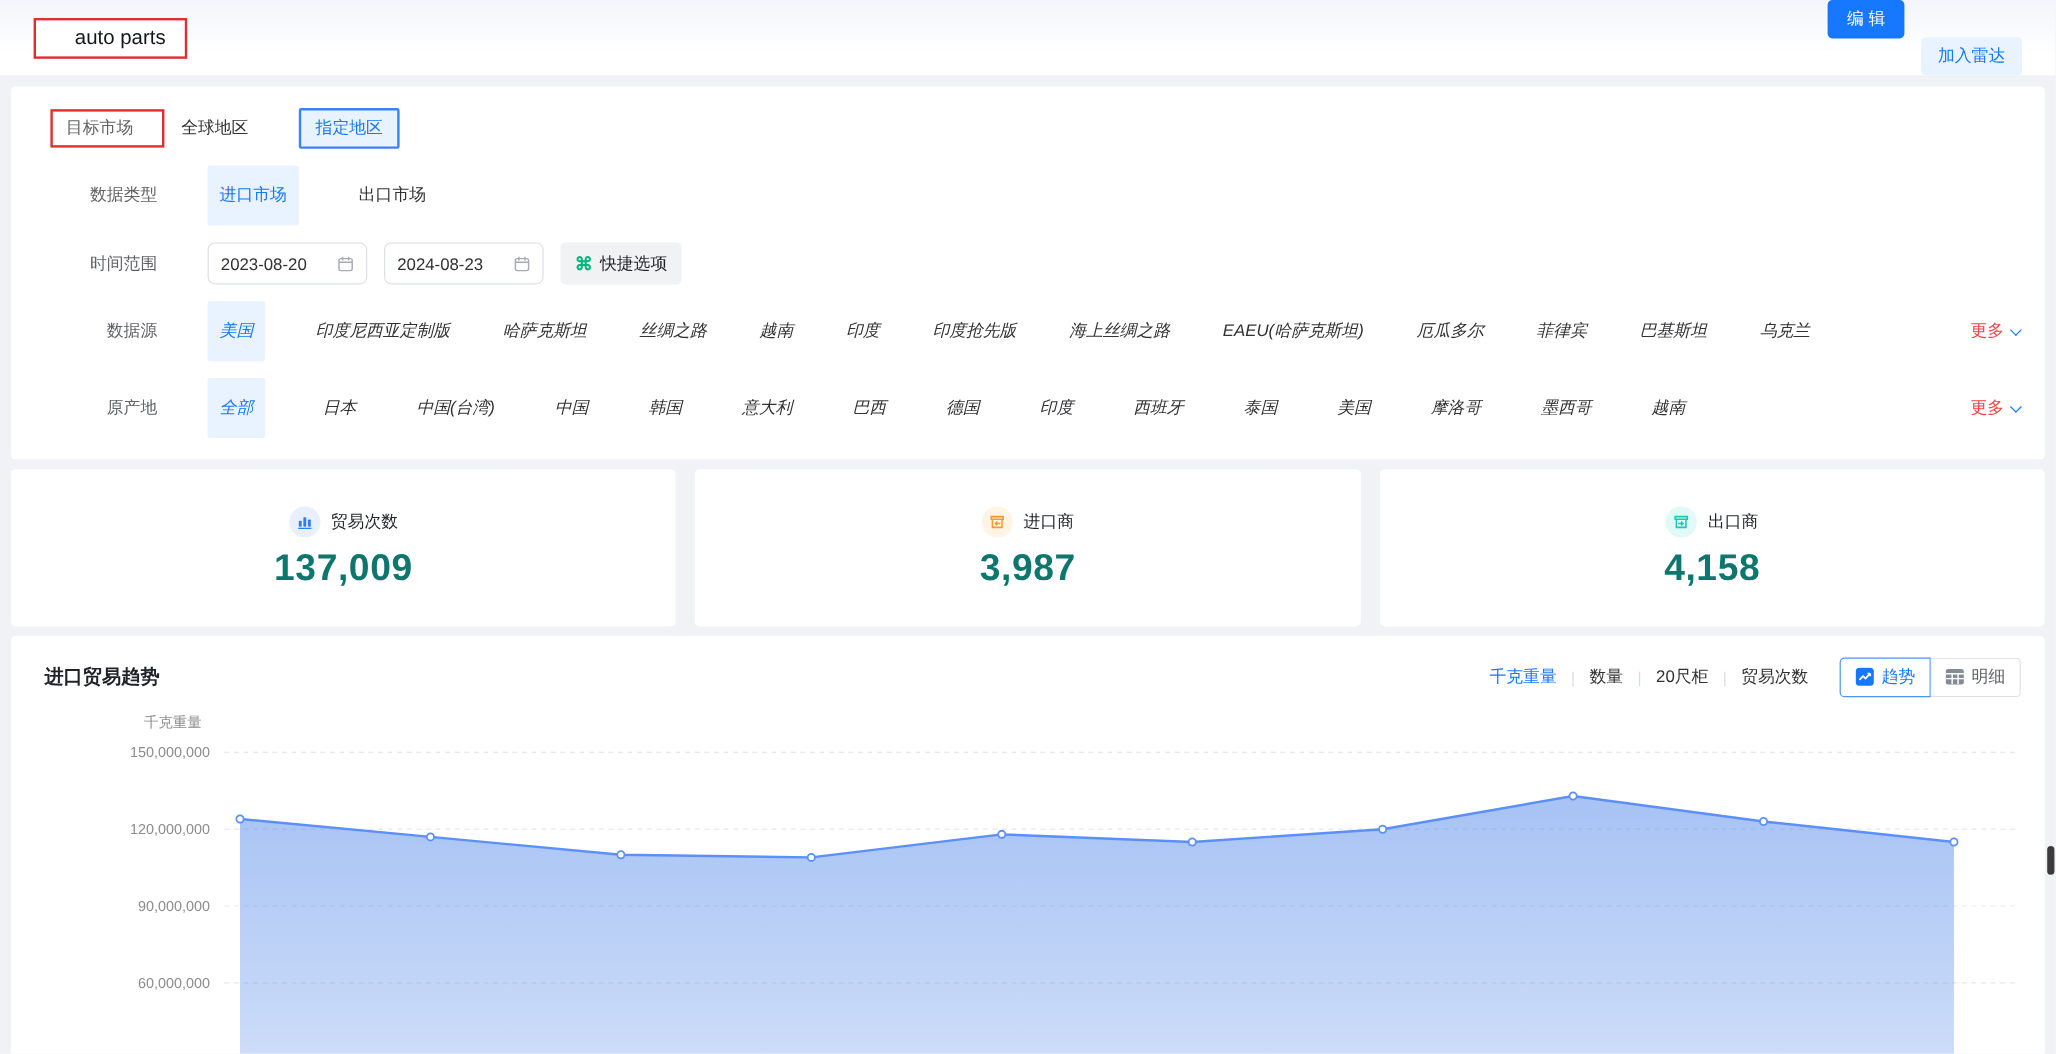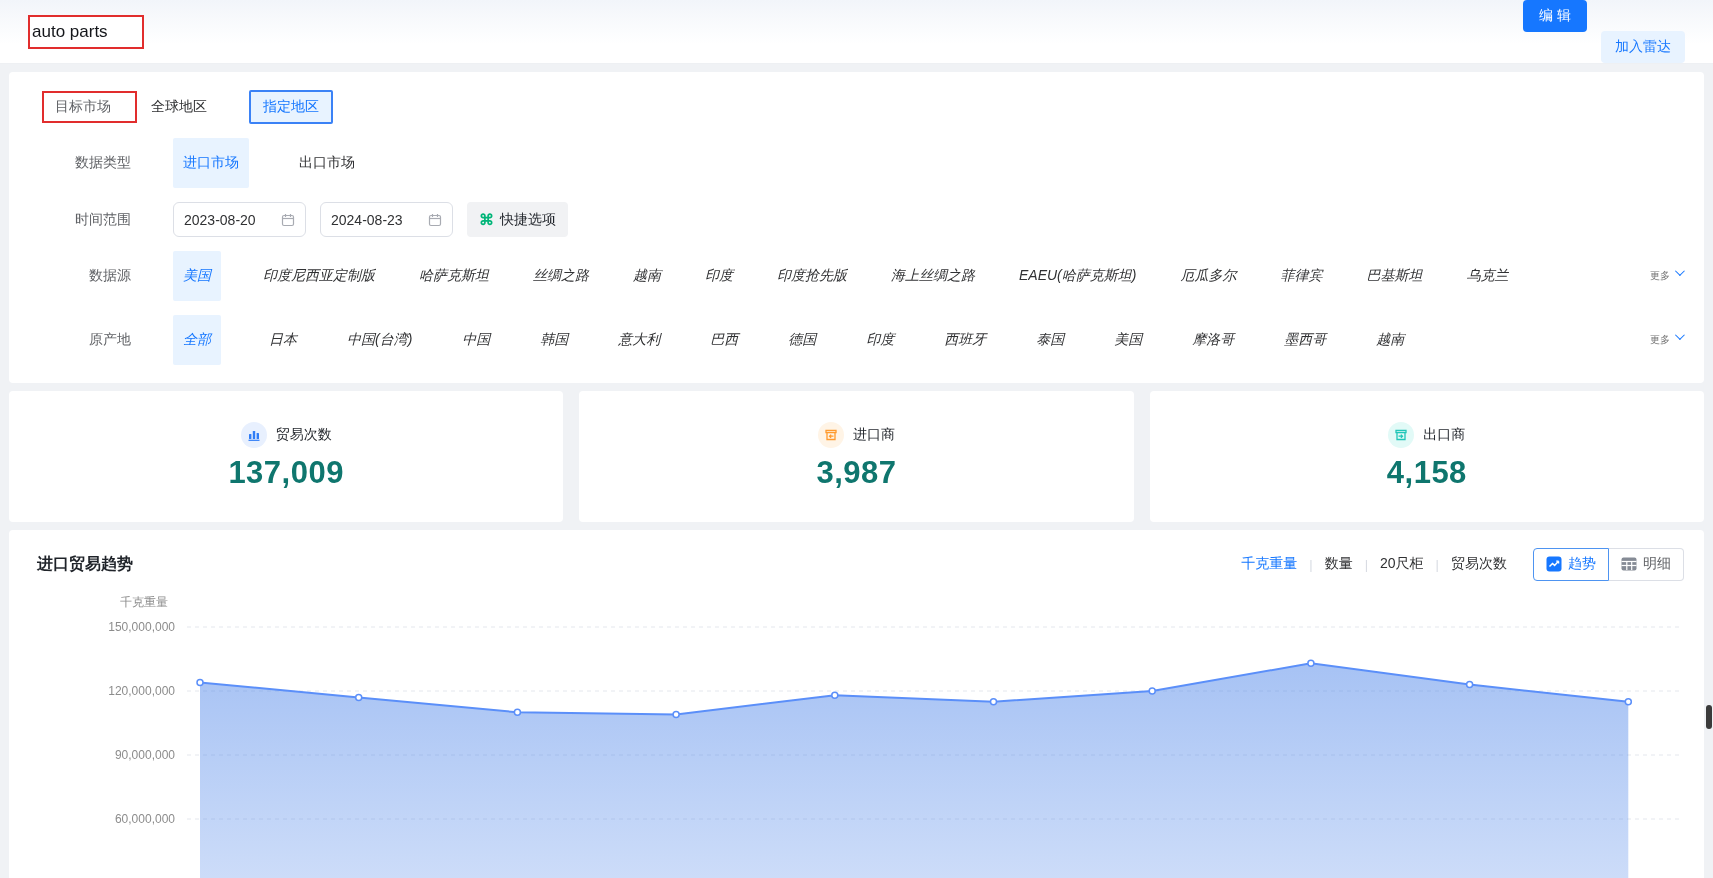--- a/index.html
+++ b/index.html
@@ -1,41 +1,41 @@
 <!DOCTYPE html>
 <html><head>
 <meta charset="utf-8">
 <style>
   * { margin:0; padding:0; box-sizing:border-box; }
   html,body { width:1713px; height:878px; overflow:hidden; background:#f0f2f5;
     font-family:"Liberation Sans","DejaVu Sans",sans-serif; color:#303133; }
   .topbar { background:linear-gradient(#f2f5fa,#ffffff 70%); height:64px; display:flex;
     align-items:center; padding:0 28px; border-bottom:1px solid #eef0f3; }
   .red-box { border:2px solid #e12d2d; }
-  .search-box { width:116px; height:34px; display:flex; align-items:center; padding:0 2px;
-    font-size:17px; color:#14161a; background:#fff; }
+  .search-box { width:128px; height:34px; display:flex; align-items:center; padding:0 16px;
+    font-size:17px; color:#14161a; background:#fff;justify-content:flex-end; }
   .topbar-actions { margin-left:auto; display:flex; gap:14px; }
   .btn-primary { background:#1677ff; color:#fff; border:none; border-radius:4px;
     height:32px; padding:0 16px; font-size:14px; cursor:pointer; }
   .btn-light { background:#e8f3ff; color:#1677ff; border:none; border-radius:4px;
     height:32px; padding:0 14px; font-size:14px; cursor:pointer;margin-top:31px; }
   .panel { background:#fff; border-radius:4px; margin:8px 9px 0 9px; }
   .filter-panel { padding:16px 20px 18px 30px; }
   .frow { display:flex; align-items:center; margin-bottom:14px; }
   .frow:last-child { margin-bottom:0; }
   .flabel { width:92px; text-align:right; font-size:14px; color:#606266; flex:none; }
   .fopts { display:flex; align-items:center; gap:42px; margin-left:42px; flex:1; flex-wrap:nowrap; }
   .fopts-tight { gap:40px;font-style:italic; }
   .opt { font-size:14px; color:#303133; cursor:pointer; white-space:nowrap; padding:4px 2px; }
   .opt.active { background:#e8f3ff; color:#1677ff; padding:16px 10px; border-radius:2px; }
   .opt.annotated { border:2px solid #3b82f6; padding:6px 12px; }
   .label-annotated { border:2px solid #e12d2d; padding:5px 24px 5px 11px; display:inline-block; }
   .row-target .flabel { width:auto; }
   .row-target { margin-top:2px; }
-  .more-link { margin-left:auto; color:#737373; font-size:10px; display:flex; 
+  .more-link { margin-left:auto; color:#ef4444; font-size:14px; display:flex; align-items:center;
     gap:5px; cursor:pointer; white-space:nowrap; padding-right:2px; }
   .caret-down { width:7px; height:7px; border-right:1.5px solid #1677ff; border-bottom:1.5px solid #1677ff;
     transform:rotate(45deg) translateY(-2px); display:inline-block; }
   .date-input { width:133px; height:35px; border:1px solid #dcdfe6; border-radius:6px;
     display:flex; align-items:center; padding:0 10px; font-size:14px; color:#303133;
     background:#fff; justify-content:space-between; }
   .date-gap { width:14px; }
   .quick-btn { margin-left:14px; height:35px; background:#f1f2f4; border:none; border-radius:4px;
     padding:0 12px; font-size:14px; color:#1f2329; display:flex; align-items:center; gap:6px; cursor:pointer; }
   .cmd-glyph { color:#00b578; font-weight:bold; font-size:15px; }

